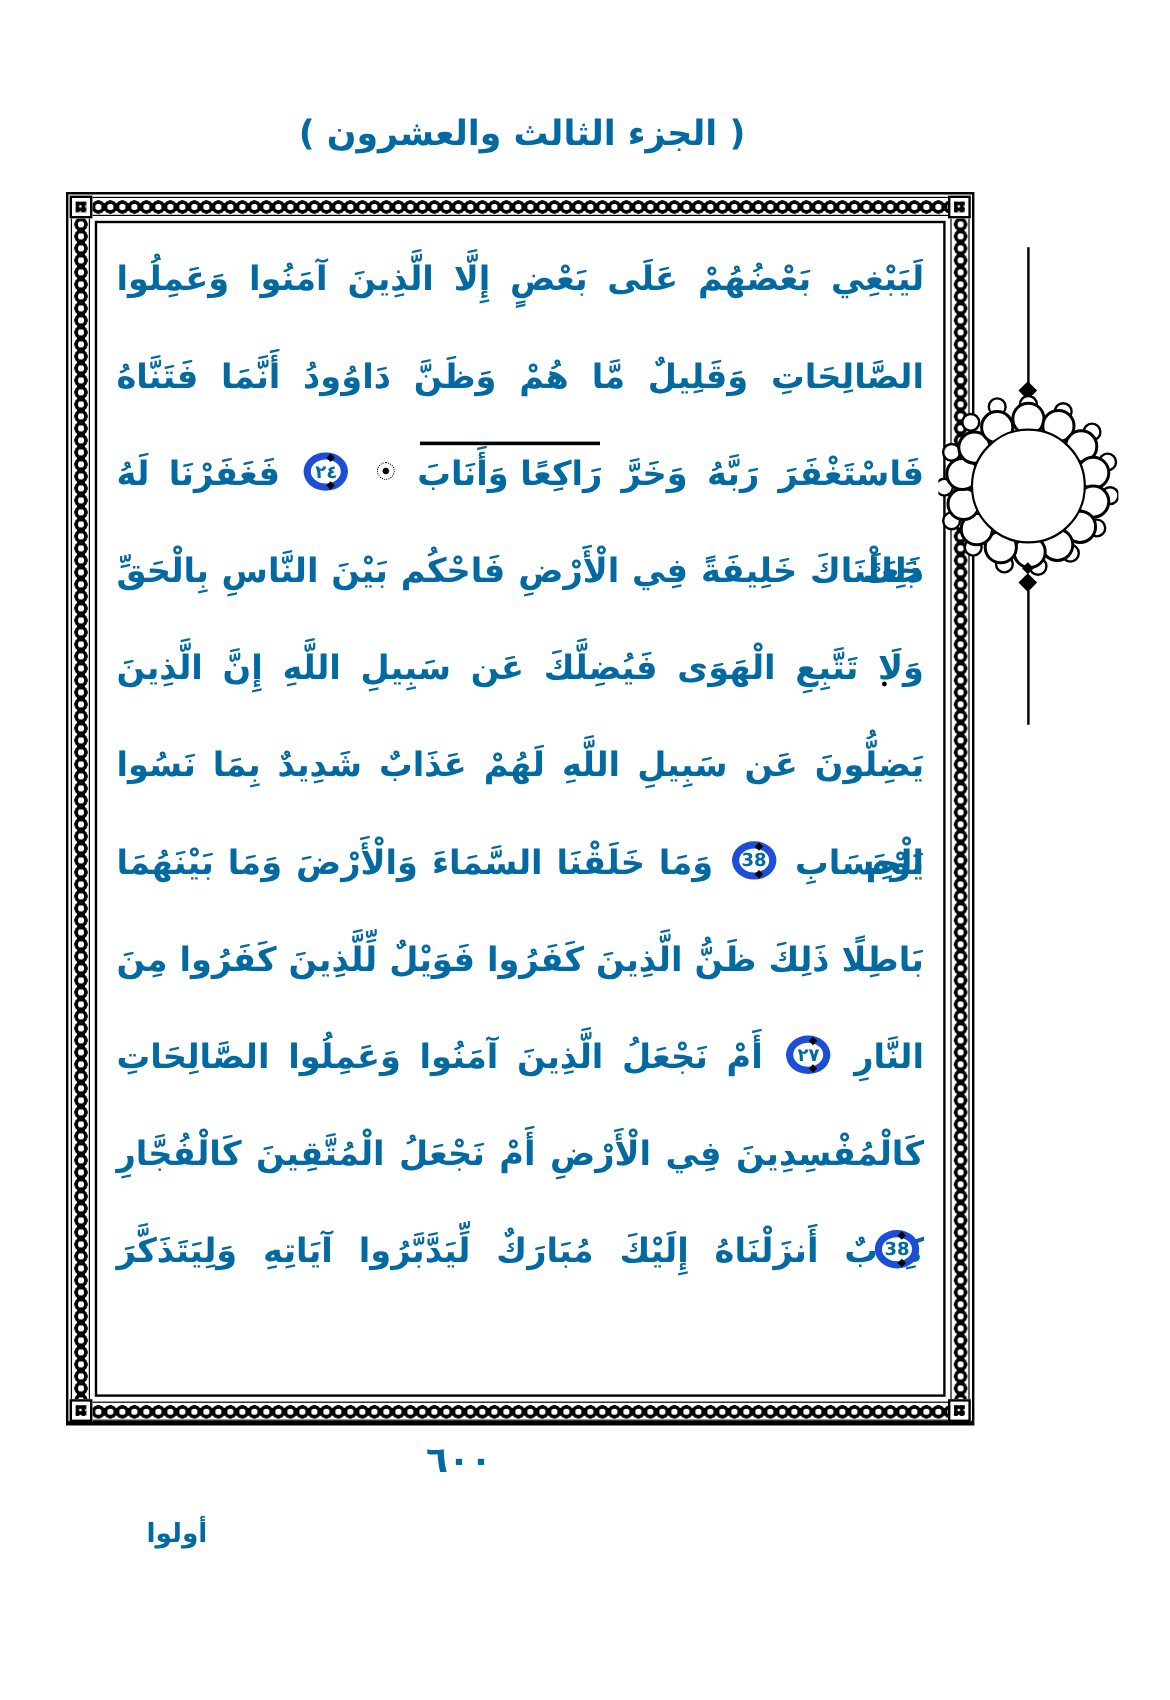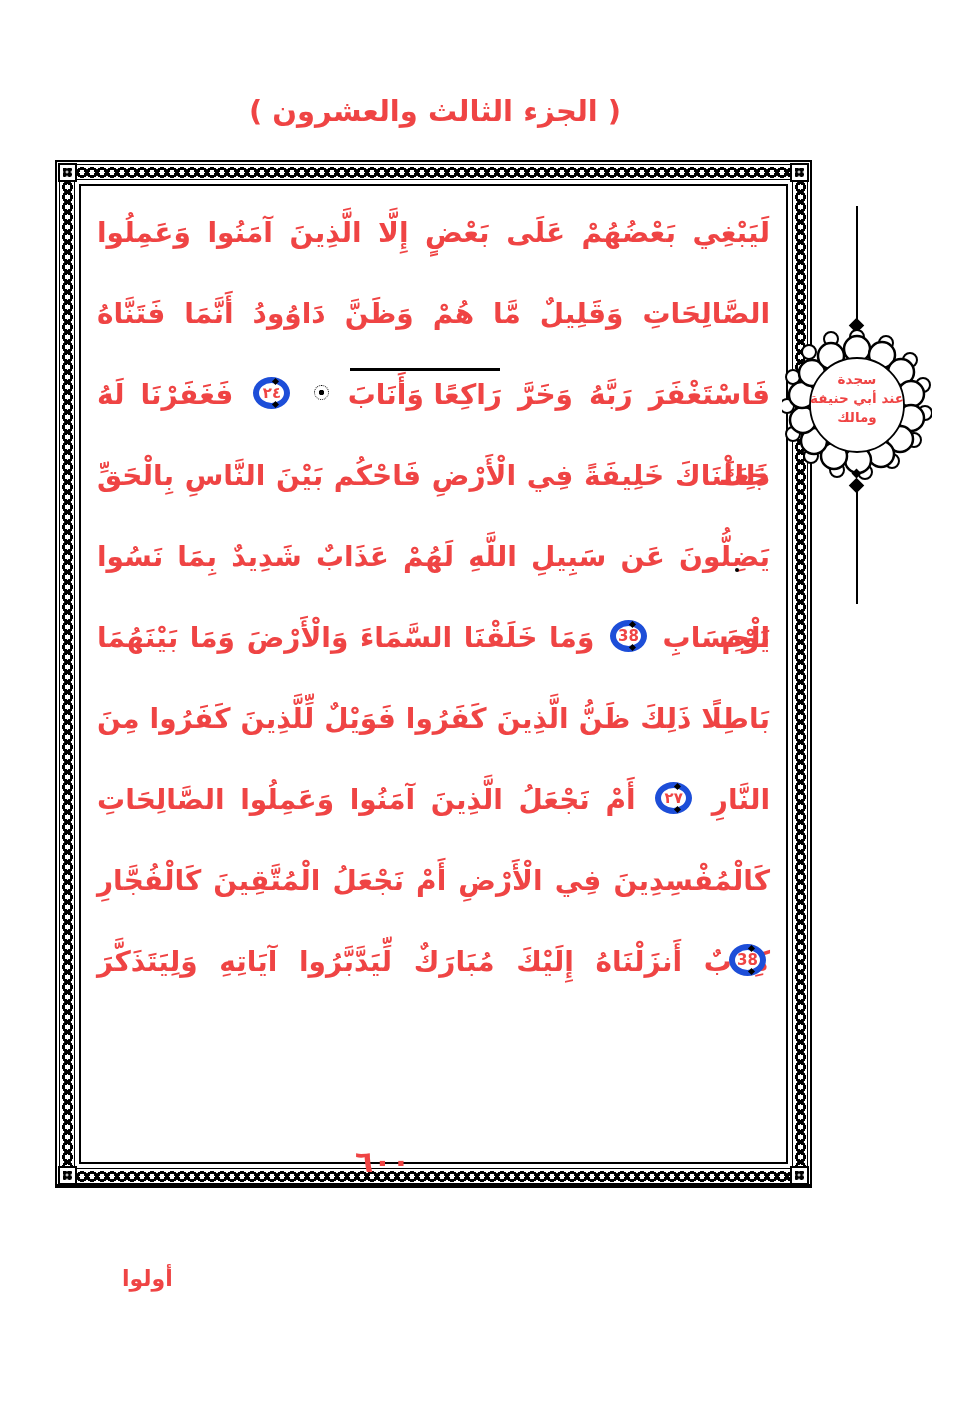--- a/index.html
+++ b/index.html
@@ -4,21 +4,21 @@
 <style>
   * { margin:0; padding:0; box-sizing:border-box; }
   body {
     font-family: "DejaVu Sans", sans-serif;
     background:#e8e8e8;
   }
   .page {
     position:relative;
     width:975px; height:1417px;
     background:#ffffff;
-    color:#ef4444;
+    color:#0369a1;
     overflow:hidden;
   }
 
   
   .juz-header {
     position:absolute; top:94px; left:55px; width:760px;
     text-align:center; direction:rtl;
     font-size:29px; font-weight:bold;
     letter-spacing:1px;
   }
@@ -125,21 +125,21 @@
     text-align:center; direction:rtl;
     font-size:13.5px; font-weight:bold; line-height:19px;
   }
   .ink-speck {
     position:absolute; left:735px; top:568px; width:4px; height:4px;
     border-radius:50%; background:#000;
   }
 
   
   .page-number {
-    position:absolute; top:1144px; left:55px; width:655px;
+    position:absolute; top:1200px; left:55px; width:655px;
     text-align:center; font-size:30px; font-weight:bold;
   }
   .catchword {
     position:absolute; left:122px; top:1266px;
     font-size:22px; font-weight:bold; direction:rtl;
   }
 </style>
 </head>
 <body>
 
@@ -157,20 +157,21 @@
     <div class="corner corner-tr"></div>
     <div class="corner corner-bl"></div>
     <div class="corner corner-br"></div>
     <div class="frame-inner"></div>
 
     <div class="text-area">
         <div class="quran-line"><span class="qtext">لَيَبْغِي بَعْضُهُمْ عَلَى بَعْضٍ إِلَّا الَّذِينَ آمَنُوا وَعَمِلُوا</span></div>
         <div class="quran-line"><span class="qtext">الصَّالِحَاتِ وَقَلِيلٌ مَّا هُمْ وَظَنَّ دَاوُودُ أَنَّمَا فَتَنَّاهُ</span></div>
         <div class="quran-line"><span class="qtext">فَاسْتَغْفَرَ رَبَّهُ وَخَرَّ</span> <span class="qtext overline">رَاكِعًا وَأَنَابَ</span> <span class="sajdah-mark"></span> <span class="ayah-marker">٢٤</span> <span class="qtext">فَغَفَرْنَا لَهُ ذَلِكَ</span></div>
         <div class="quran-line"><span class="qtext">جَعَلْنَاكَ خَلِيفَةً فِي الْأَرْضِ فَاحْكُم بَيْنَ النَّاسِ بِالْحَقِّ</span></div>
+        <div class="quran-line"><span class="qtext">وَلَا تَتَّبِعِ الْهَوَى فَيُضِلَّكَ عَن سَبِيلِ اللَّهِ إِنَّ الَّذِينَ</span></div>
         <div class="quran-line"><span class="qtext">يَضِلُّونَ عَن سَبِيلِ اللَّهِ لَهُمْ عَذَابٌ شَدِيدٌ بِمَا نَسُوا يَوْمَ</span></div>
         <div class="quran-line"><span class="qtext">الْحِسَابِ</span> <span class="ayah-marker">38</span> <span class="qtext">وَمَا خَلَقْنَا السَّمَاءَ وَالْأَرْضَ وَمَا بَيْنَهُمَا</span></div>
         <div class="quran-line"><span class="qtext">بَاطِلًا ذَلِكَ ظَنُّ الَّذِينَ كَفَرُوا فَوَيْلٌ لِّلَّذِينَ كَفَرُوا مِنَ</span></div>
         <div class="quran-line"><span class="qtext">النَّارِ</span> <span class="ayah-marker">٢٧</span> <span class="qtext">أَمْ نَجْعَلُ الَّذِينَ آمَنُوا وَعَمِلُوا الصَّالِحَاتِ</span></div>
         <div class="quran-line"><span class="qtext">كَالْمُفْسِدِينَ فِي الْأَرْضِ أَمْ نَجْعَلُ الْمُتَّقِينَ كَالْفُجَّارِ</span> <span class="ayah-marker">38</span></div>
         <div class="quran-line"><span class="qtext">كِتَابٌ أَنزَلْنَاهُ إِلَيْكَ مُبَارَكٌ لِّيَدَّبَّرُوا آيَاتِهِ وَلِيَتَذَكَّرَ</span></div>
       </div>
   </div>
 
   <div class="margin-rule rule-top"></div>
@@ -210,25 +211,20 @@
             <circle cx="21" cy="90" r="13"></circle>
             <circle cx="20" cy="65" r="13"></circle>
           <circle cx="30" cy="43" r="13"></circle>
             <circle cx="49" cy="26" r="13"></circle>
         </g>
         <circle cx="75" cy="75" r="47" fill="#fff" stroke="none"></circle>
         <circle cx="75" cy="75" r="47" fill="none" stroke-width="1.8"></circle>
       </g>
     </svg>
   </div>
-  <div class="medallion-text">
-    <div>سجدة</div>
-    <div>عند أبي حنيفة</div>
-    <div>ومالك</div>
-  </div>
   <div class="diamond d3"></div>
   <div class="diamond d4"></div>
   <div class="margin-rule rule-bottom"></div>
   <div class="ink-speck"></div>
 
   <div class="page-number">٦٠٠</div>
   <div class="catchword">أولوا</div>
 
 </div>
 

